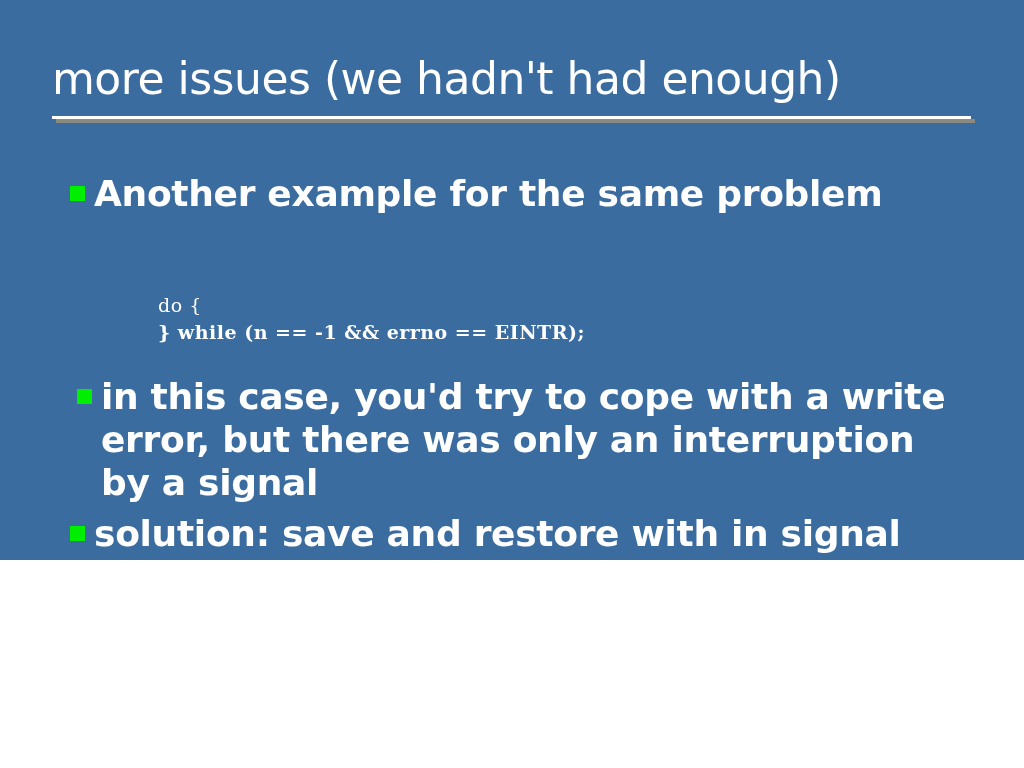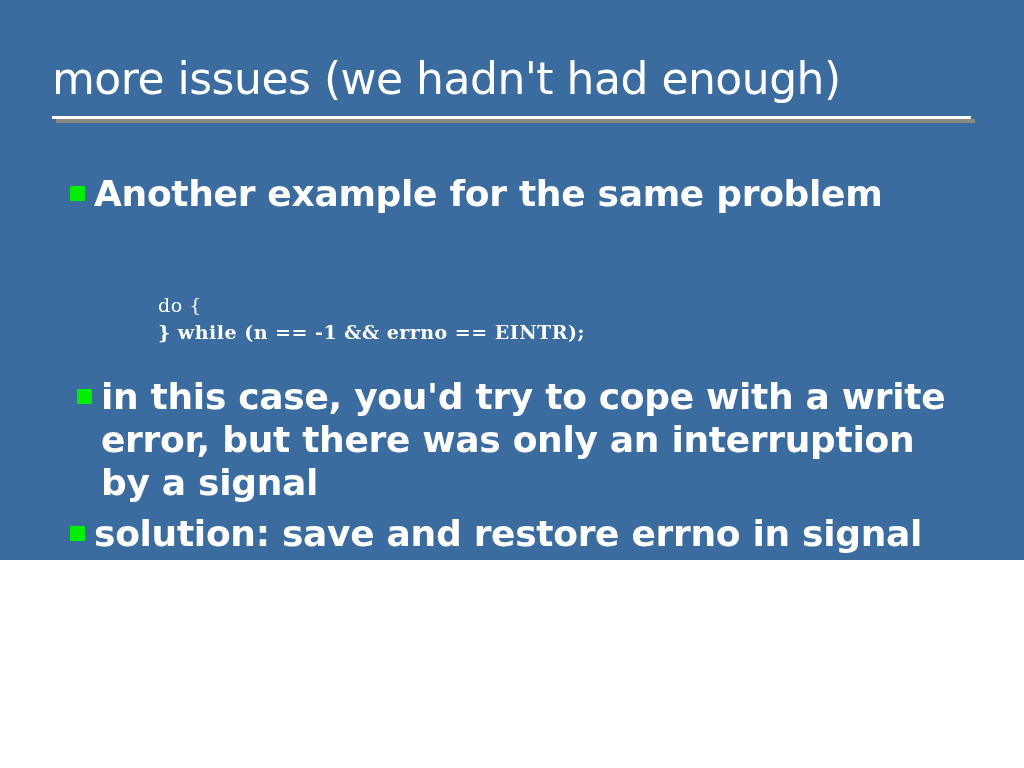--- a/index.html
+++ b/index.html
@@ -129,17 +129,17 @@
       <pre class="code"><span class="ln" style="display: block;">do {</span><span class="ln" style="display: block; font-weight: bold;">} while (n == -1 &amp;&amp; errno == EINTR);</span></pre>
     </div>
 
     <div id="bullet-2" class="bullet-row">
       <span class="bullet-marker" style="background: rgb(0, 238, 0);"></span>
       <span class="bullet-text">in this case, you'd try to cope with a write error, but there was only an interruption by a signal</span>
     </div>
 
     <div id="bullet-3" class="bullet-row">
       <span class="bullet-marker" style="background: rgb(0, 238, 0);"></span>
-      <span class="bullet-text">solution: save and restore errno in signal handlers</span>
+      <span class="bullet-text">solution: save and restore with in signal handlers</span>
     </div>
 
   </div>
 </div>
 
 </body></html>

